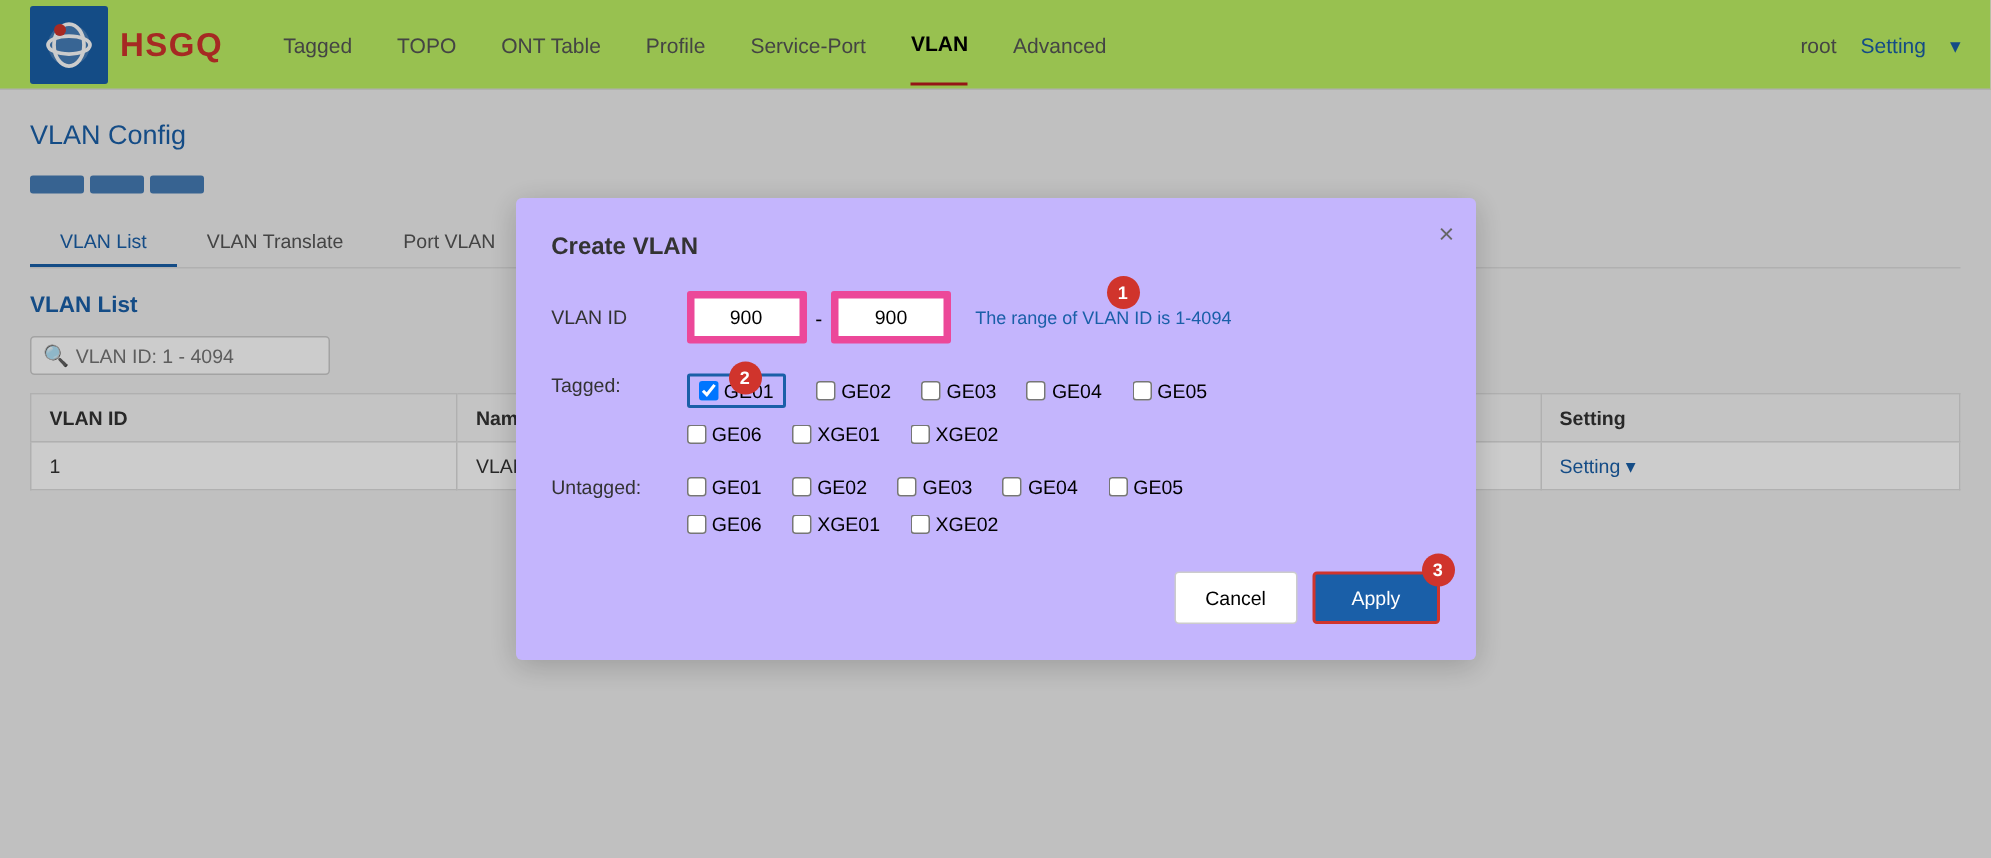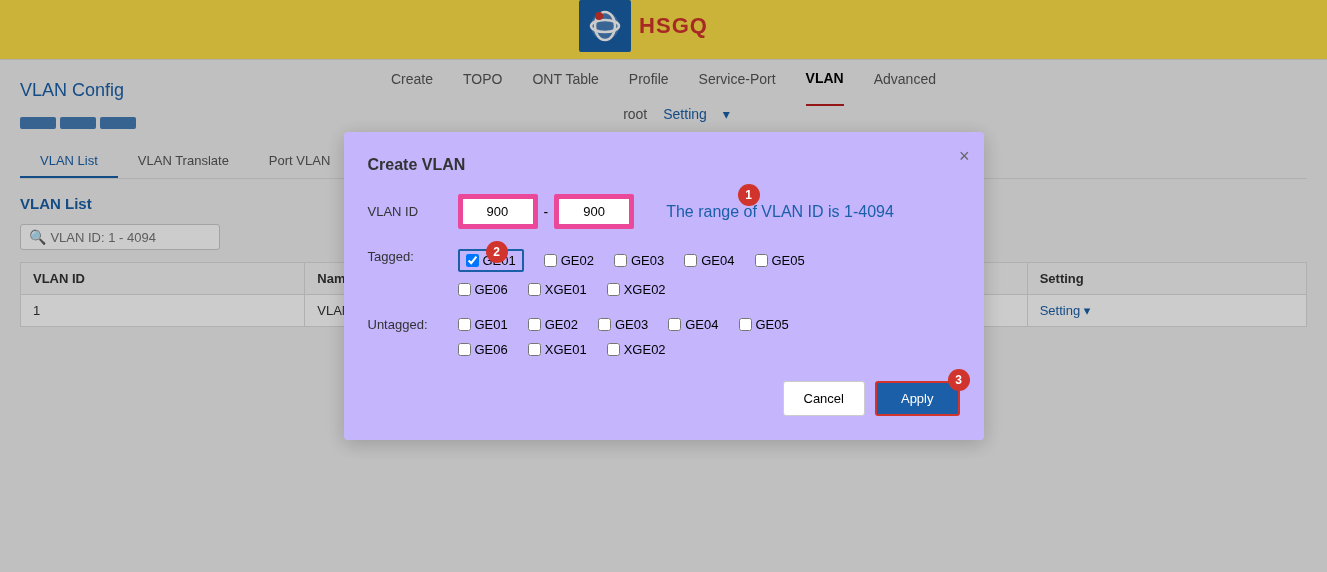--- a/index.html
+++ b/index.html
@@ -1,26 +1,25 @@
 <!DOCTYPE html>
 <html><head>
   <meta charset="utf-8">
   <style>
     * { box-sizing: border-box; margin: 0; padding: 0; }
     body { font-family: Arial, sans-serif; font-size: 14px; background: #f0f0f0; }
 
     
     .header {
-      background: #fde047;
+      background: #bef264;
       border-bottom: 1px solid #ddd;
       display: flex;
       align-items: center;
       padding: 0 20px;
       height: 60px;
-      flex-direction: column;
     }
     .logo-area {
       display: flex;
       align-items: center;
       margin-right: 40px;
     }
     .logo-box {
       width: 52px;
       height: 52px;
       background: #1a5fa8;
@@ -205,22 +204,22 @@
     .vlan-input {
       border: 5px solid #ec4899;
       border-radius: 2px;
       padding: 5px 24px;
       font-size: 13px;
       width: 80px;
       outline: none;
     }
     .vlan-hint {
       color: #1a5fa8;
-      font-size: 16px;
-      margin-left: 26px;
+      font-size: 12px;
+      margin-left: 10px;
     }
 
     .checkbox-grid {
       display: flex;
       flex-wrap: wrap;
       gap: 12px 20px;
       flex: 1;
     }
     .checkbox-item {
       display: flex;
@@ -283,21 +282,21 @@
       <svg width="36" height="36" viewBox="0 0 36 36">
         <circle cx="18" cy="18" r="14" fill="#fff" opacity="0.2"></circle>
         <ellipse cx="18" cy="18" rx="10" ry="14" fill="none" stroke="#fff" stroke-width="2.5"></ellipse>
         <ellipse cx="18" cy="18" rx="14" ry="6" fill="none" stroke="#fff" stroke-width="2.5"></ellipse>
         <circle cx="12" cy="8" r="4" fill="#d0342c"></circle>
       </svg>
     </div>
     <span class="logo-text">HSGQ</span>
   </div>
   <nav class="nav-links">
-    <a class="nav-link">Create</a>
+    <a class="nav-link">Tagged</a>
     <a class="nav-link">TOPO</a>
     <a class="nav-link">ONT Table</a>
     <a class="nav-link">Profile</a>
     <a class="nav-link">Service-Port</a>
     <a class="nav-link active">VLAN</a>
     <a class="nav-link">Advanced</a>
   </nav>
   <div class="nav-right">
     <span class="nav-root">root</span>
     <span class="nav-shortcut">Setting</span>

